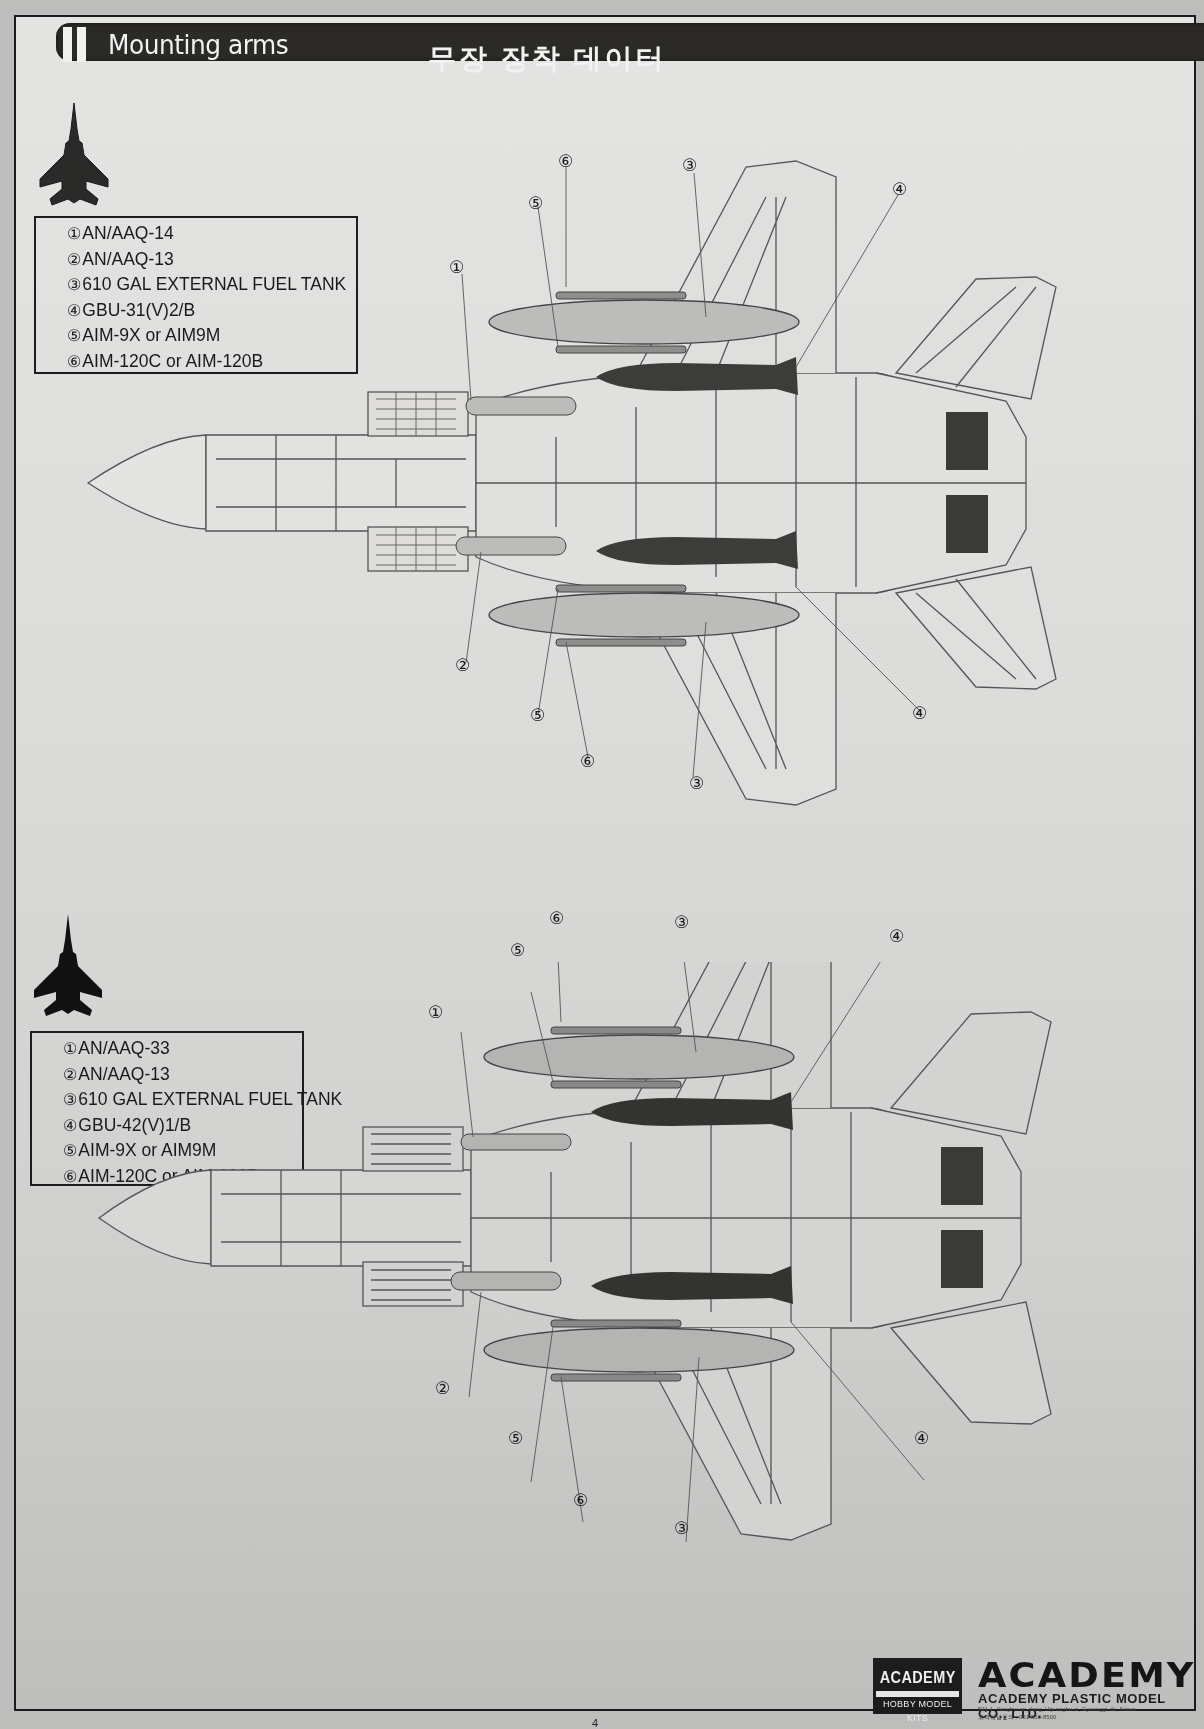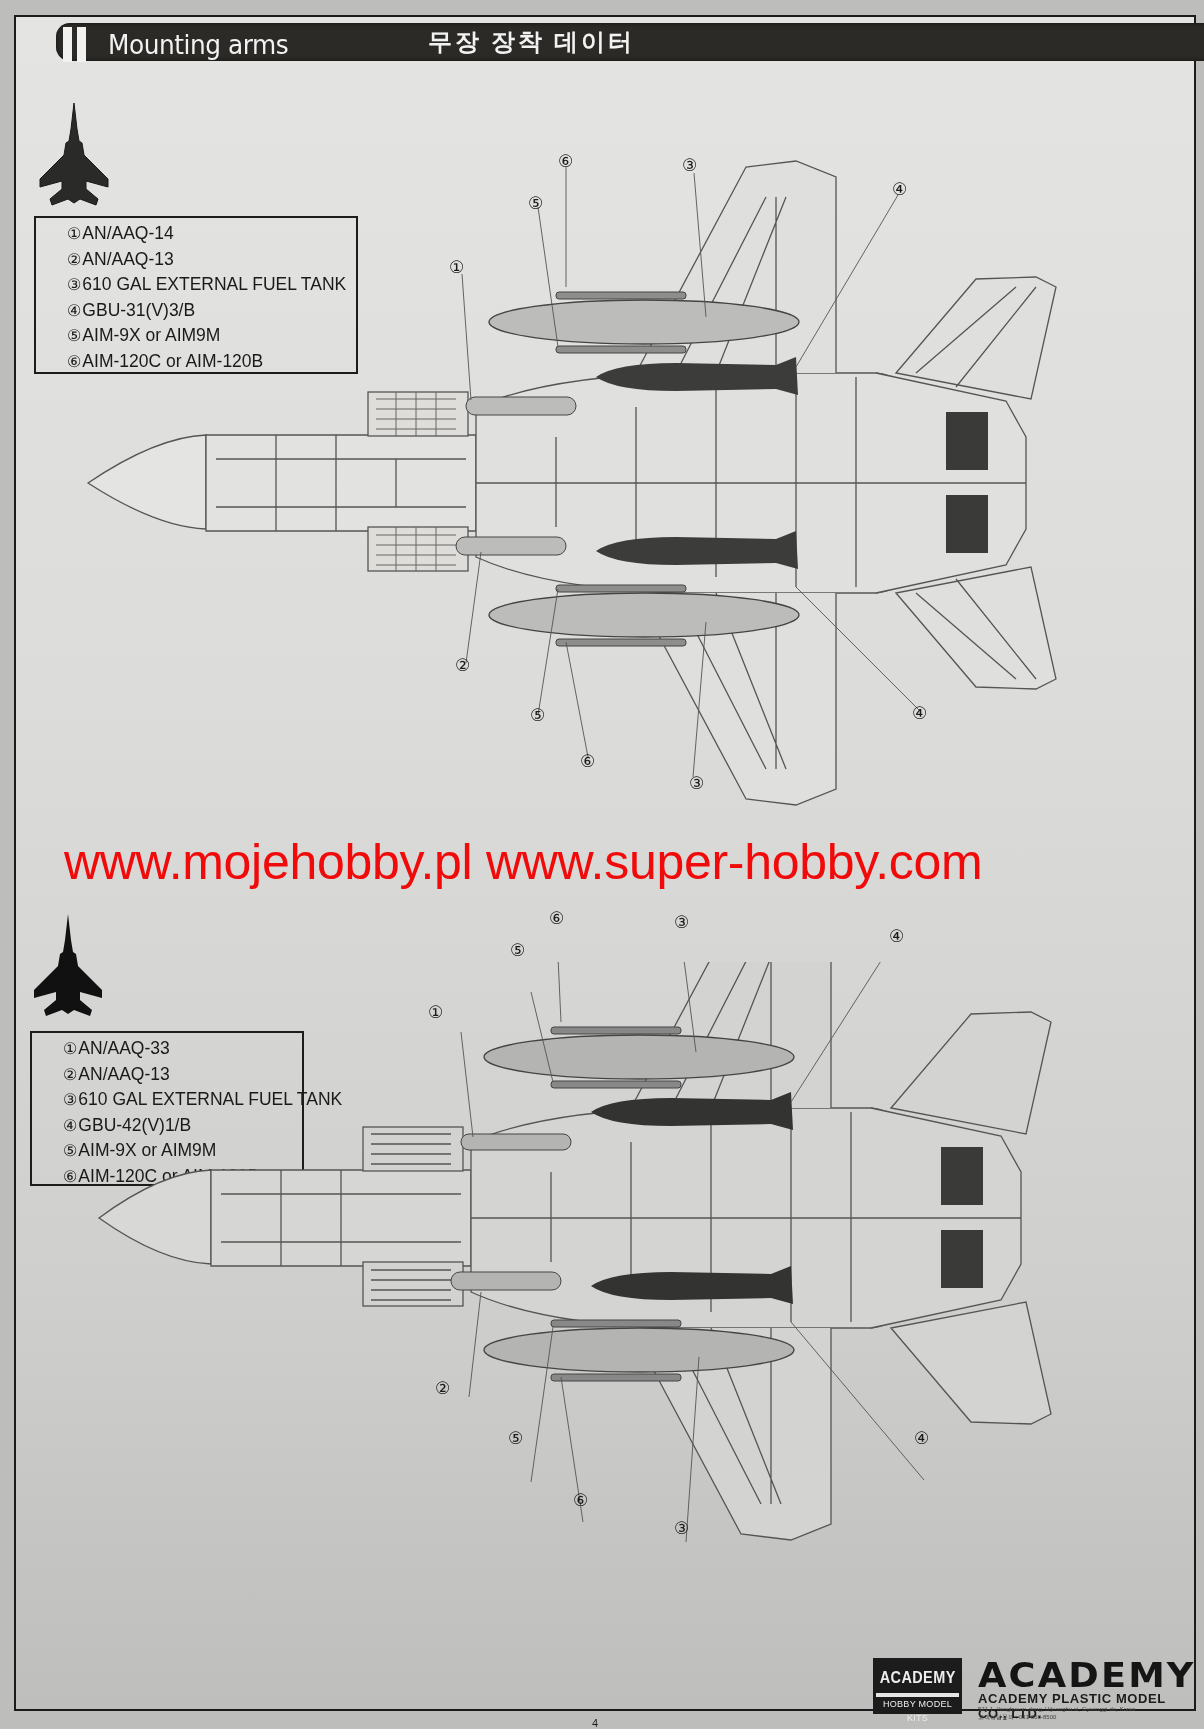--- a/index.html
+++ b/index.html
@@ -24,22 +24,22 @@
     .header-bar .bar-mark {
       position: absolute; top: 4px; width: 9px; height: 35px; background: #f1f1ef;
     }
     .header-bar .bar-mark.m1 { left: 7px; }
     .header-bar .bar-mark.m2 { left: 21px; }
     .header-title {
       position: absolute; left: 52px; top: 6px; color: #f2f2f2; font-size: 27px;
       font-family: "DejaVu Sans", sans-serif; letter-spacing: -0.5px; transform: scaleX(0.92); transform-origin: left;
     }
     .header-title-kr {
-      position: absolute; left: 372px; top: 3px; color: #f2f2f2; font-size: 24px;
-      font-family: Liberation Serif, serif; letter-spacing: 3px; font-weight: bold;
+      position: absolute; left: 372px; top: 17px; color: #f2f2f2; font-size: 28px;
+      font-family: Liberation Sans, sans-serif; letter-spacing: 3px; font-weight: bold;
     }
     .silhouette { position: absolute; width: 80px; height: 110px; }
     .silhouette.s1 { left: 18px; top: 82px; }
     .silhouette.s2 { left: 12px; top: 893px; }
     .legend {
       position: absolute; border: 2px solid #1d1d1d; background: transparent;
       padding: 3px 6px 4px 4px; box-sizing: border-box;
     }
     .legend.l1 { left: 18px; top: 199px; width: 324px; height: 158px; }
     .legend.l2 { left: 14px; top: 1014px; width: 274px; height: 155px; }
@@ -58,21 +58,21 @@
       white-space: nowrap; letter-spacing: -0.3px;
     }
     .logo-box {
       position: absolute; left: 871px; top: 1657px; width: 89px; height: 56px; background: #1c1c1c;
       color: #eeeeee; text-align: center;
     }
     .logo-box .logo-main {
       font-size: 17px; font-weight: bold; letter-spacing: 0.5px; margin-top: 10px; transform: scaleX(0.85);
     }
     .logo-box .logo-sub {
-      position: absolute; left: 3px; right: 3px; bottom: 3px; height: 14px; border-top: 4px solid #e5e5e5;
+      position: absolute; left: 3px; right: 3px; bottom: 3px; height: 14px; border-top: 6px solid #e5e5e5;
       font-size: 9px; line-height: 14px; letter-spacing: 0.3px;
     }
     .brand-logo {
       position: absolute; left: 976px; top: 1654px; font-size: 34px; font-weight: bold; color: #151515;
       letter-spacing: 2px; font-family: "DejaVu Sans", sans-serif; transform: scaleX(1.08); transform-origin: left;
     }
     .brand-company {
       position: absolute; left: 976px; top: 1688px; font-size: 13px; font-weight: bold; color: #1c1c1c; letter-spacing: 0.6px;
     }
     .brand-address {
@@ -95,21 +95,21 @@
   </div>
 
   <svg class="silhouette s1" viewBox="0 0 80 110">
     <path d="M40 4 L43 30 L45 42 L48 44 L50 56 L74 80 L74 88 L52 82 L52 90 L64 100 L62 106 L46 100 L40 104 L34 100 L18 106 L16 100 L28 90 L28 82 L6 88 L6 80 L30 56 L32 44 L35 42 L37 30 Z" fill="#2a2a28" stroke="#1a1a1a" stroke-width="1"></path>
   </svg>
 
   <div class="legend l1">
     <div class="legend-item"><span class="num">①</span><span>AN/AAQ-14</span></div>
     <div class="legend-item"><span class="num">②</span><span>AN/AAQ-13</span></div>
     <div class="legend-item"><span class="num">③</span><span>610 GAL EXTERNAL FUEL TANK</span></div>
-    <div class="legend-item"><span class="num">④</span><span>GBU-31(V)3/B</span></div>
+    <div class="legend-item"><span class="num">④</span><span>GBU-31(V)2/B</span></div>
     <div class="legend-item"><span class="num">⑤</span><span>AIM-9X or AIM9M</span></div>
     <div class="legend-item"><span class="num">⑥</span><span>AIM-120C or AIM-120B</span></div>
   </div>
 
   <div class="drawing d1">
     <svg width="1090" height="720" viewBox="0 0 1090 720">
       <g fill="none" stroke="#555" stroke-width="1.3">
 
         <path d="M12 346 Q80 300 130 298 L130 392 Q80 390 12 346 Z" fill="#e4e4e2"></path>
         <path d="M130 298 L400 298 L400 394 L130 394 Z" fill="#e2e2e0"></path>
@@ -169,21 +169,20 @@
     <span class="callout" style="left:606px;top:18px;">③</span>
     <span class="callout" style="left:816px;top:42px;">④</span>
     <span class="callout" style="left:452px;top:56px;">⑤</span>
     <span class="callout" style="left:482px;top:14px;">⑥</span>
     <span class="callout" style="left:613px;top:636px;">③</span>
     <span class="callout" style="left:836px;top:566px;">④</span>
     <span class="callout" style="left:454px;top:568px;">⑤</span>
     <span class="callout" style="left:504px;top:614px;">⑥</span>
   </div>
 
-  <div class="watermark">www.mojehobby.pl www.super-hobby.com</div>
 
   <svg class="silhouette s2" viewBox="0 0 80 110">
     <path d="M40 4 L43 30 L45 42 L48 44 L50 56 L74 80 L74 88 L52 82 L52 90 L64 100 L62 106 L46 100 L40 104 L34 100 L18 106 L16 100 L28 90 L28 82 L6 88 L6 80 L30 56 L32 44 L35 42 L37 30 Z" fill="#111"></path>
   </svg>
 
   <div class="legend l2">
     <div class="legend-item"><span class="num">①</span><span>AN/AAQ-33</span></div>
     <div class="legend-item"><span class="num">②</span><span>AN/AAQ-13</span></div>
     <div class="legend-item"><span class="num">③</span><span>610 GAL EXTERNAL FUEL TANK</span></div>
     <div class="legend-item"><span class="num">④</span><span>GBU-42(V)1/B</span></div>

